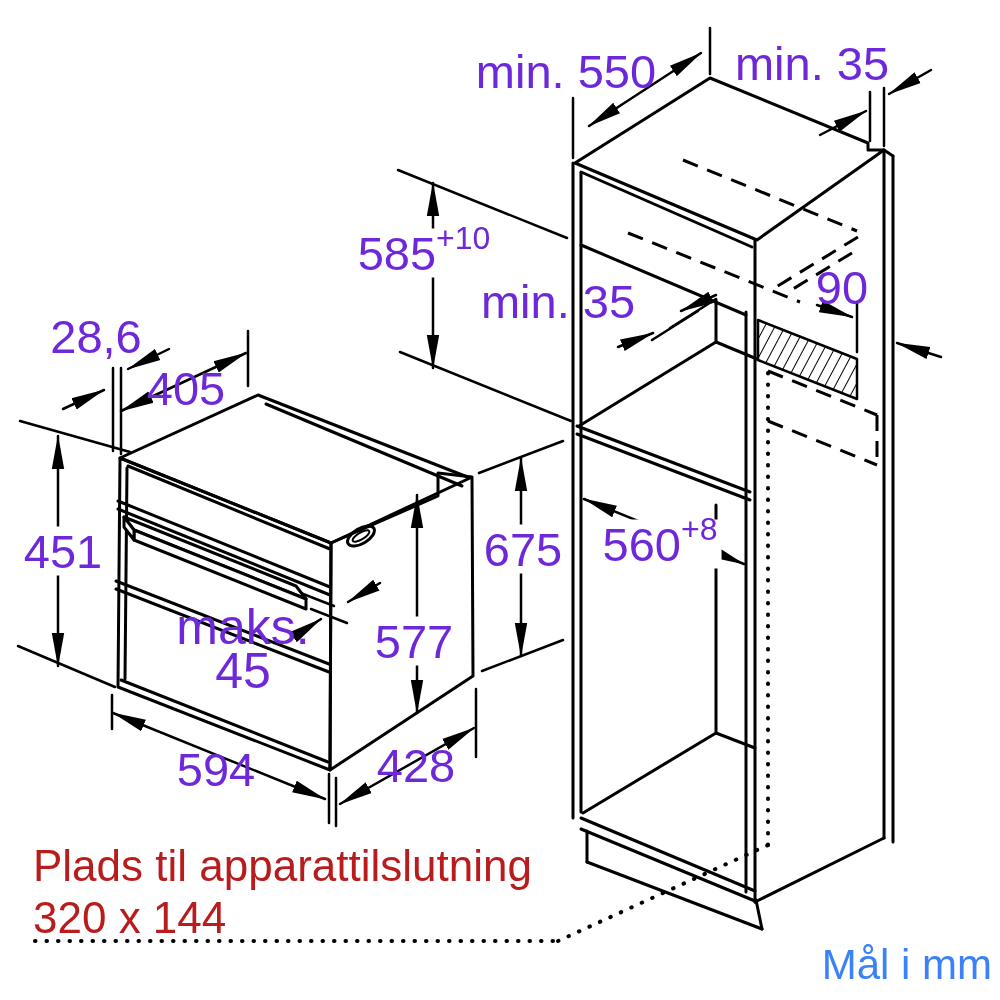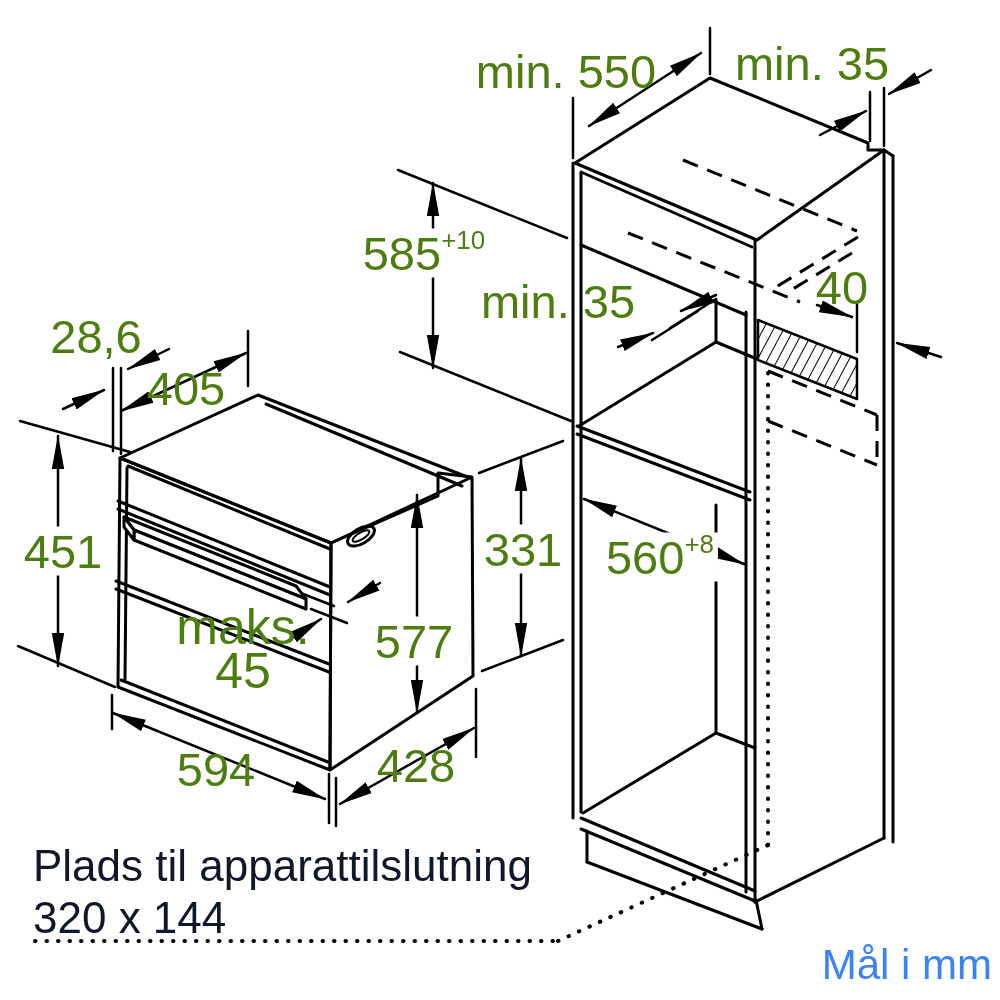--- a/index.html
+++ b/index.html
@@ -3,28 +3,28 @@
 <meta charset="utf-8">
 <style>
   html,body{margin:0;padding:0;background:#fff;}
   .stage{
     position:relative;width:1000px;height:1000px;background:#fff;
     font-family:"Liberation Sans",sans-serif;color:#000;overflow:hidden;
   }
   .stage svg{position:absolute;left:0;top:0;}
   .lbl{
     position:absolute;transform:translate(-50%,-50%);
-    font-size:47px;line-height:1;white-space:nowrap;color:#4d7c0f;
+    font-size:47px;line-height:1;white-space:nowrap;color:#6d28d9;
     letter-spacing:0px;
   }
   .lbl.bg{background:#fff;padding:1px 4px;}
-  .lbl sup{font-size:26px;position:relative;top:-4px;vertical-align:super;line-height:0;}
+  .lbl sup{font-size:32px;position:relative;top:-4px;vertical-align:super;line-height:0;}
   .lbl.big{font-size:50px;}
   .note{
-    position:absolute;font-size:44px;line-height:1.15;white-space:nowrap;color:#0f172a;
+    position:absolute;font-size:44px;line-height:1.15;white-space:nowrap;color:#b91c1c;
   }
   .units{
     position:absolute;font-size:42px;white-space:nowrap;color:#3b82f6;
     transform:translateX(-100%);
   }
 </style>
 </head>
 <body>
 
 <div class="stage">
@@ -188,31 +188,31 @@
   </svg>
 
   <div class="lbl" style="left:566px;top:71px">min. 550</div>
 
   <div class="lbl" style="left:812px;top:63px">min. 35</div>
 
   <div class="lbl bg" style="left:424px;top:253px"><span>585</span><sup>+10</sup></div>
 
   <div class="lbl" style="left:558px;top:301px">min. 35</div>
 
-  <div class="lbl" style="left:842px;top:287px">40</div>
-
-  <div class="lbl bg" style="left:660px;top:557px"><span>560</span><sup>+8</sup></div>
+  <div class="lbl" style="left:842px;top:287px">90</div>
+
+  <div class="lbl bg" style="left:660px;top:544px"><span>560</span><sup>+8</sup></div>
 
   <div class="lbl" style="left:96px;top:336px">28,6</div>
 
   <div class="lbl" style="left:186px;top:388px">405</div>
 
   <div class="lbl bg" style="left:63px;top:551px">451</div>
 
-  <div class="lbl bg" style="left:523px;top:549px">331</div>
+  <div class="lbl bg" style="left:523px;top:549px">675</div>
 
   <div class="lbl bg" style="left:414px;top:641px">577</div>
 
   <div class="lbl big" style="left:243px;top:627px">maks.</div>
   <div class="lbl big" style="left:243px;top:671px">45</div>
 
   <div class="lbl" style="left:216px;top:769px">594</div>
 
   <div class="lbl" style="left:416px;top:765px">428</div>
 

